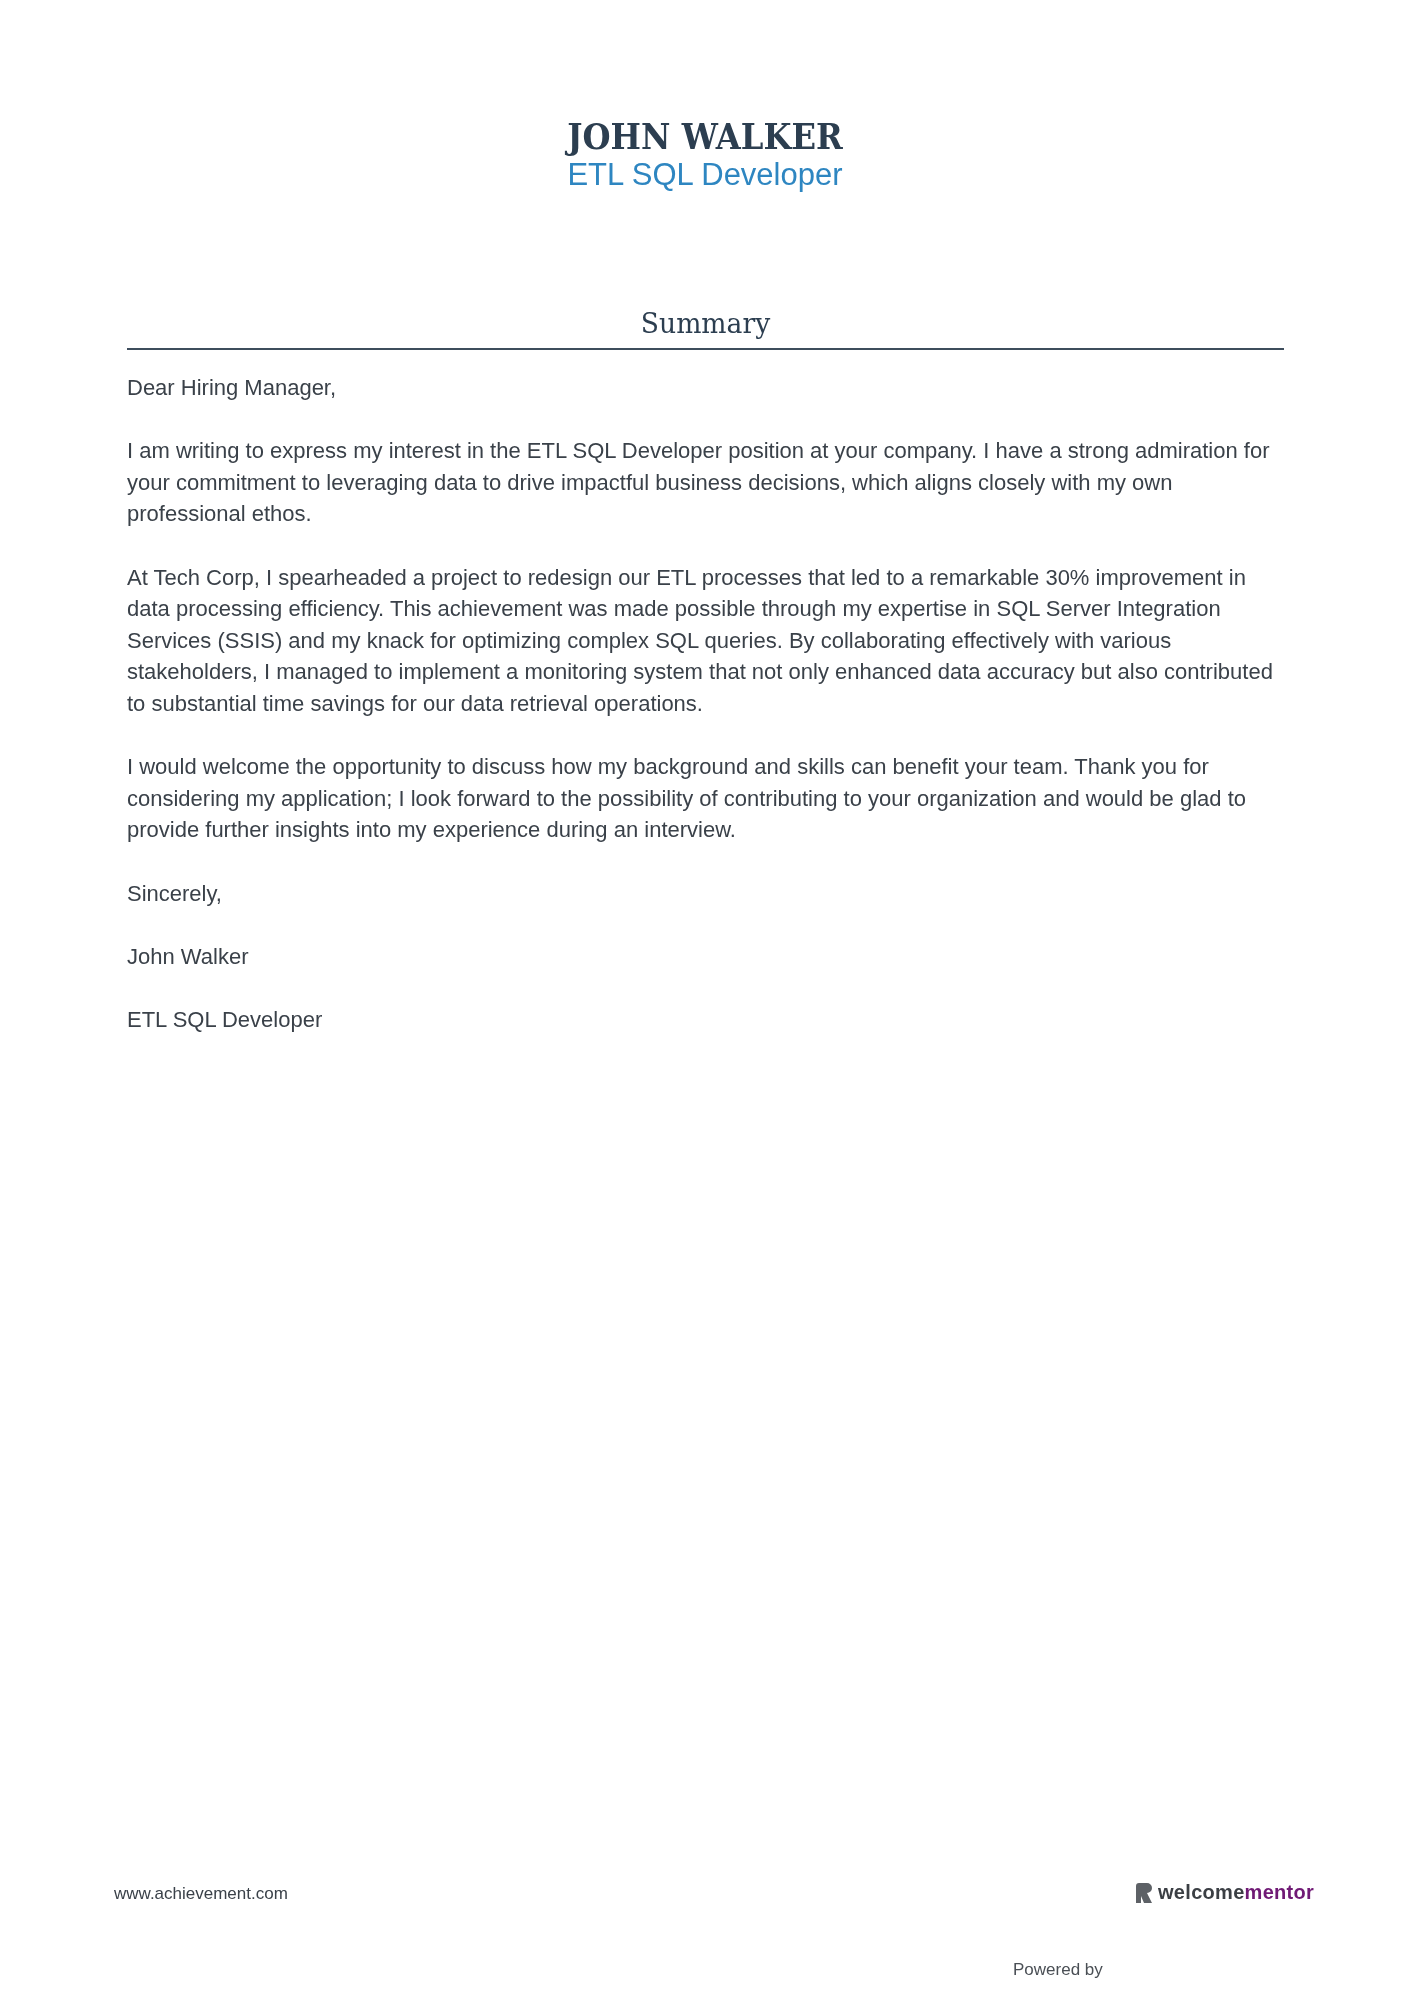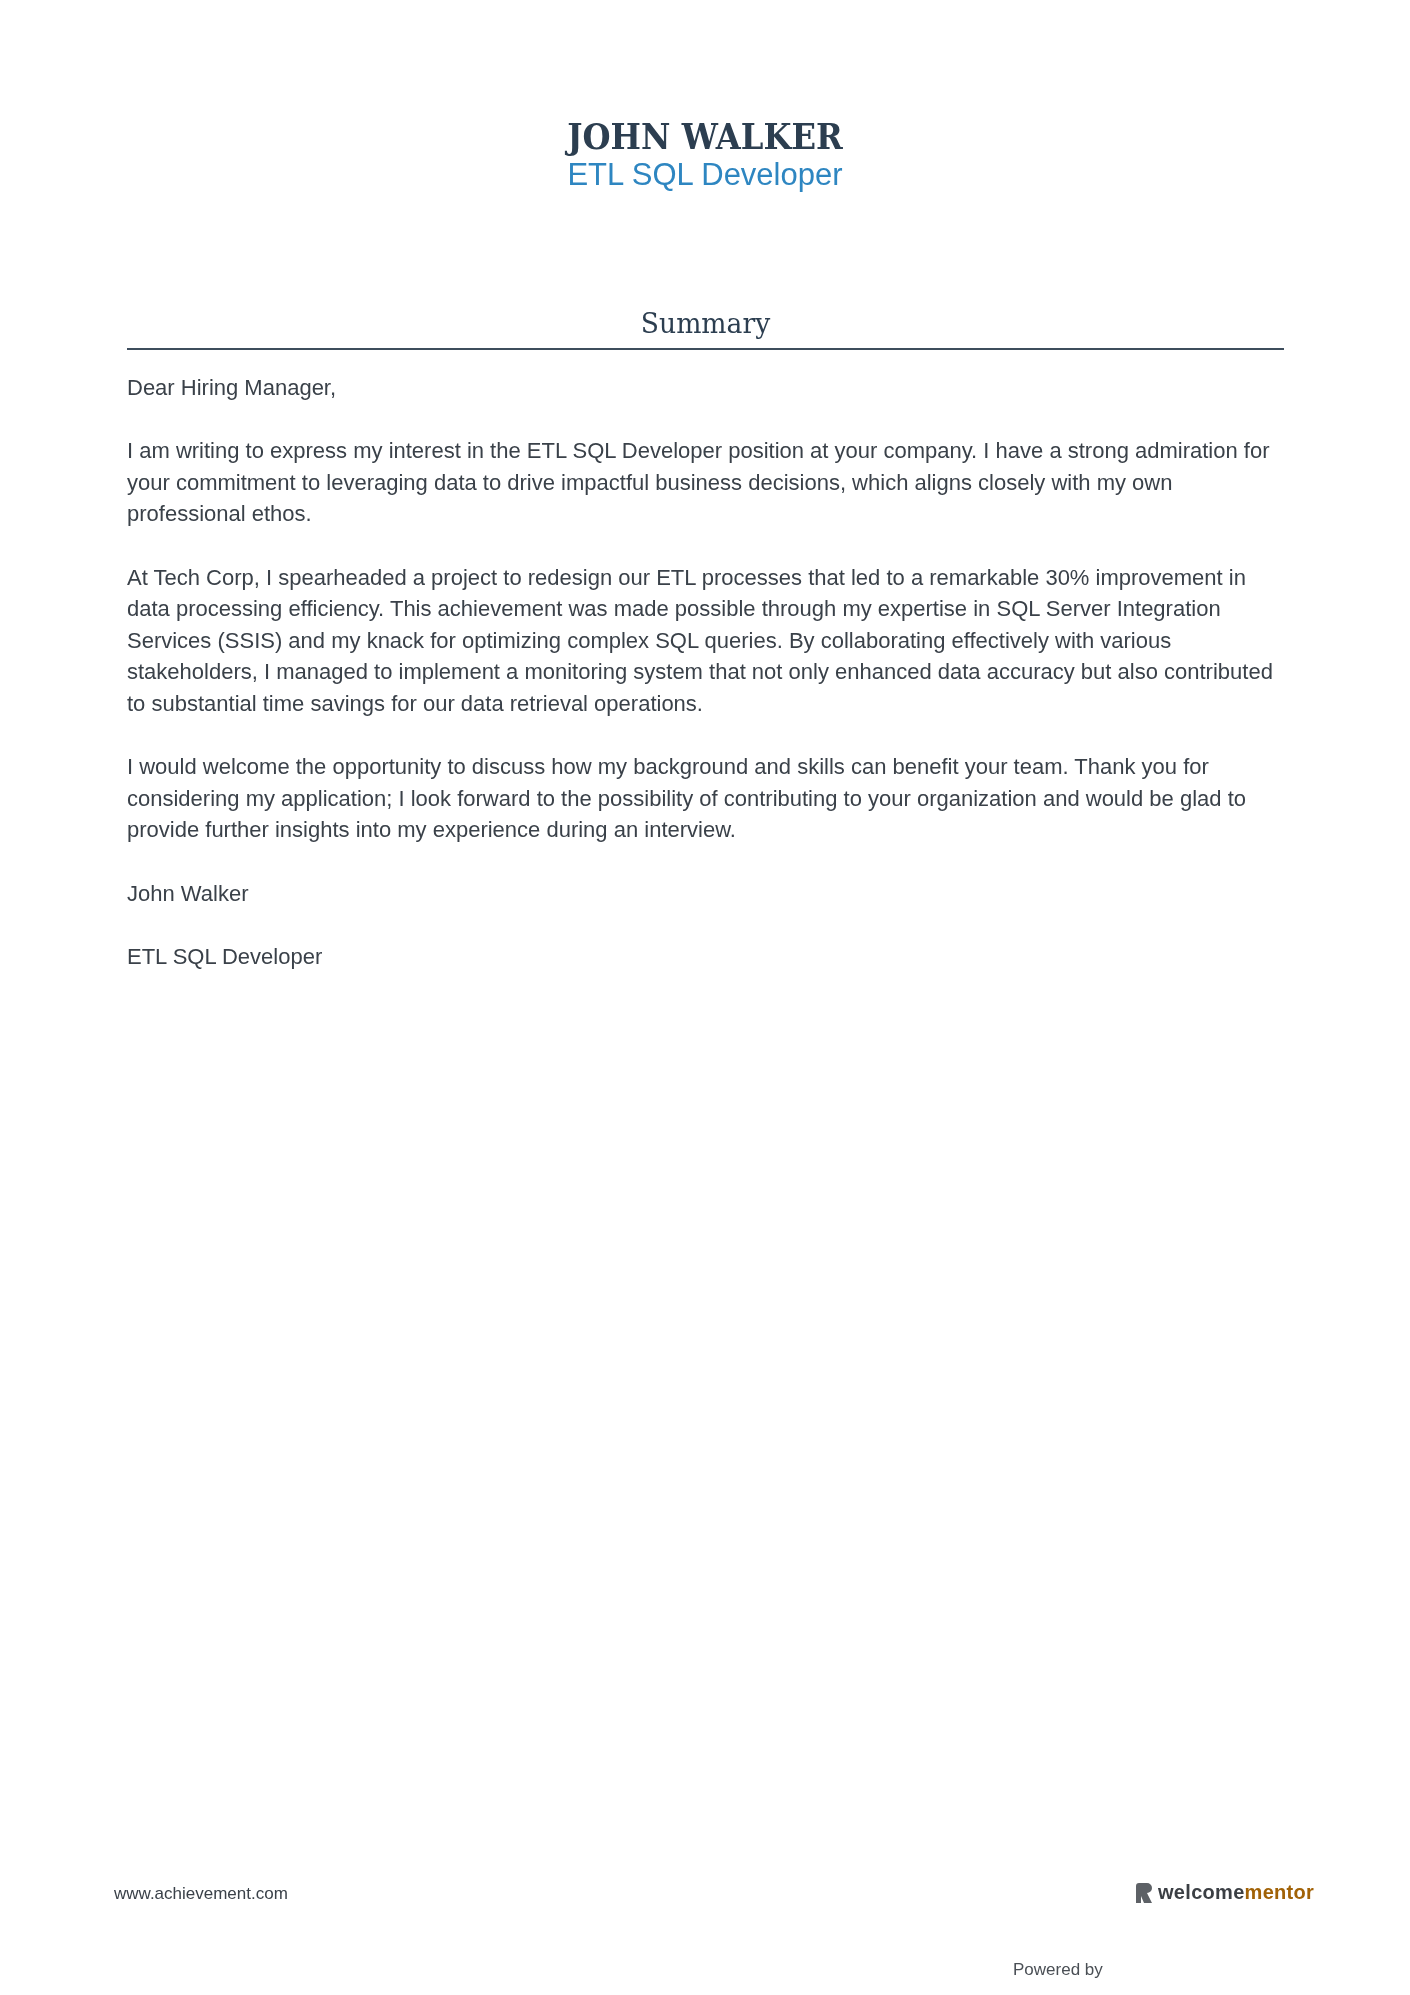--- a/index.html
+++ b/index.html
@@ -106,40 +106,41 @@
     .brand-icon {
       width: 16px;
       height: 20px;
       margin-right: 6px;
     }
     .brand-a {
       font-weight: bold;
       color: #3b3f44;
     }
     .brand-b {
-      color: #a16207;
+      color: #701a75;
       font-weight: bold;
     }
   </style>
 </head>
 <body>
 
 <div class="header">
   <div class="name">JOHN WALKER</div>
   <div class="job-title">ETL SQL Developer</div>
 </div>
 
 <div class="section">
   <div class="section-title">Summary</div>
   <div class="rule"></div>
   <div class="body-text">
     <p>Dear Hiring Manager,</p>
     <p>I am writing to express my interest in the ETL SQL Developer position at your company. I have a strong admiration for your commitment to leveraging data to drive impactful business decisions, which aligns closely with my own professional ethos.</p>
     <p>At Tech Corp, I spearheaded a project to redesign our ETL processes that led to a remarkable 30% improvement in data processing efficiency. This achievement was made possible through my expertise in SQL Server Integration Services (SSIS) and my knack for optimizing complex SQL queries. By collaborating effectively with various stakeholders, I managed to implement a monitoring system that not only enhanced data accuracy but also contributed to substantial time savings for our data retrieval operations.</p>
     <p>I would welcome the opportunity to discuss how my background and skills can benefit your team. Thank you for considering my application; I look forward to the possibility of contributing to your organization and would be glad to provide further insights into my experience during an interview.</p>
+    <p>Sincerely,</p>
     <p>John Walker</p>
     <p>ETL SQL Developer</p>
   </div>
 </div>
 
 <div class="footer-url">www.achievement.com</div>
 <div class="powered">Powered by</div>
 <div class="brand">
   <svg class="brand-icon" viewBox="0 0 16 20">
     <path d="M3 0 H11 A5 5 0 0 1 11 10 L16 20 H8 L5 13 V20 H0 V3 A3 3 0 0 1 3 0 Z" fill="#5d6166"></path>

